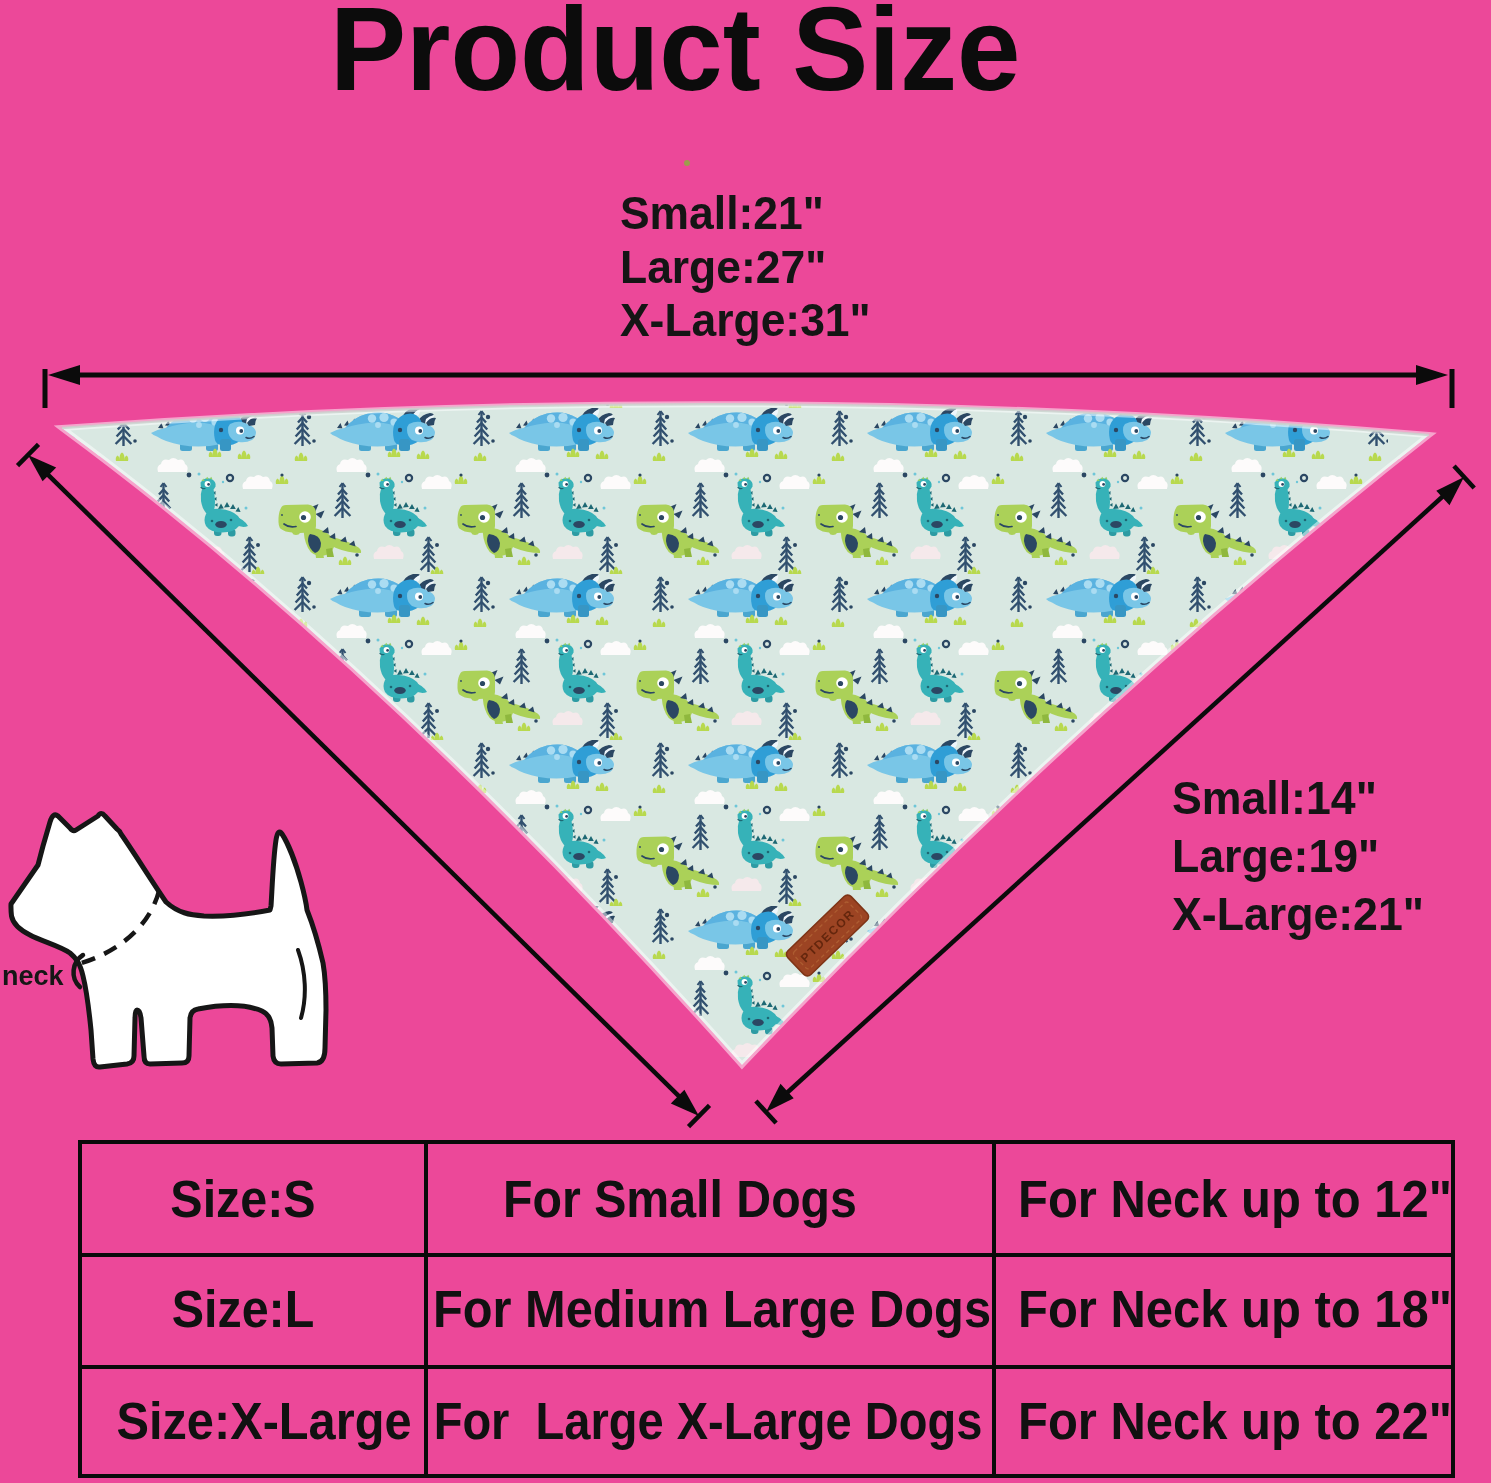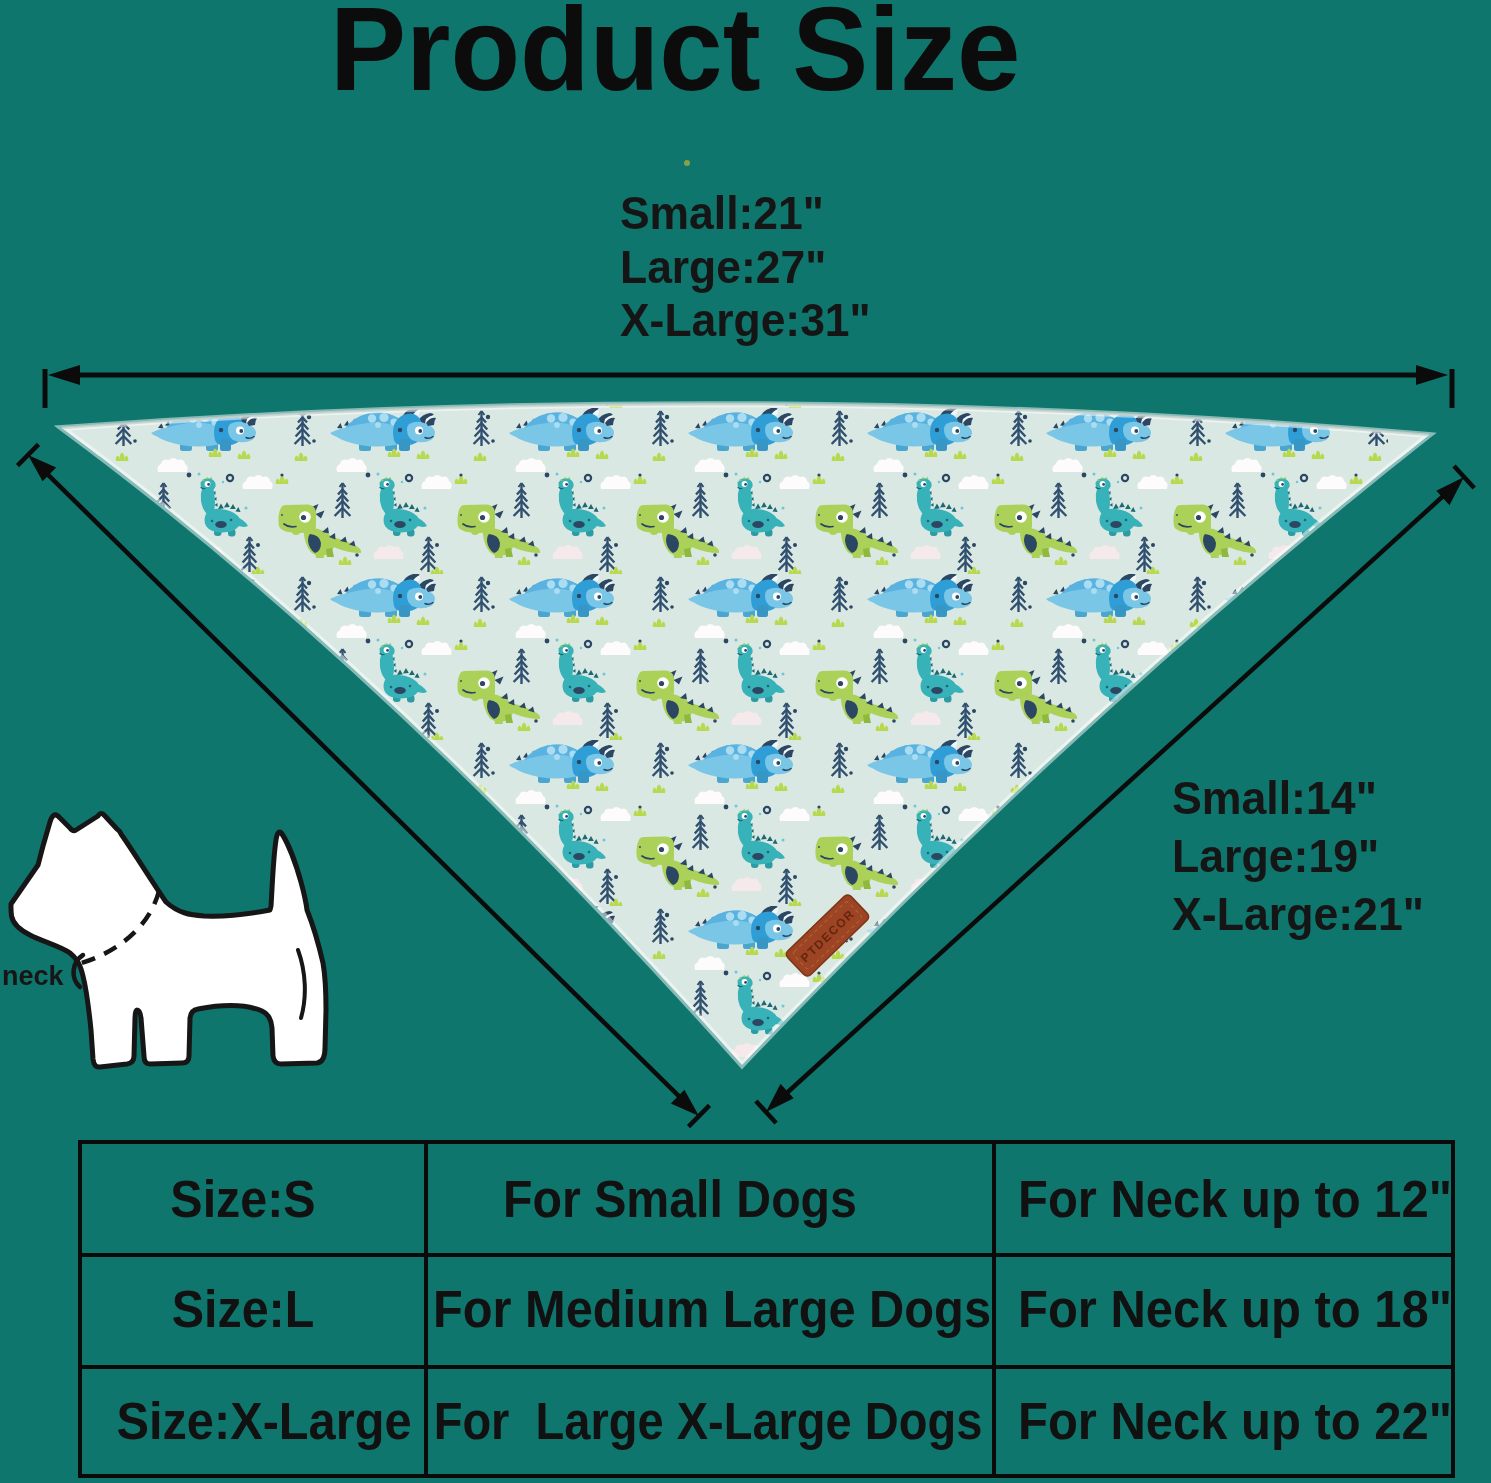--- a/index.html
+++ b/index.html
@@ -1,16 +1,16 @@
 <!DOCTYPE html>
 <html><head>
 <meta charset="utf-8">
 <style>
   html,body{margin:0;padding:0;background:#ffffff;}
-  .page{position:relative;width:1491px;height:1483px;background:#0f766e;overflow:hidden;
+  .page{position:relative;width:1491px;height:1483px;background:#ec4899;overflow:hidden;
         font-family:"Liberation Sans", sans-serif;color:#111;}
   .title{position:absolute;left:330px;top:-22px;font-size:119px;font-weight:bold;color:#0c0c0c;
          white-space:nowrap;transform:scaleX(0.958);transform-origin:0 0;line-height:1.2;}
   .topsizes{position:absolute;left:620px;top:186px;font-size:47px;font-weight:bold;color:#151515;
             line-height:53.5px;white-space:nowrap;transform:scaleX(0.945);transform-origin:0 0;}
   .rightsizes{position:absolute;left:1172px;top:769px;font-size:47px;font-weight:bold;color:#151515;
             line-height:58px;white-space:nowrap;transform:scaleX(0.95);transform-origin:0 0;}
   .tbl{position:absolute;background:#0a0a0a;}
   .cell{position:absolute;font-size:51px;font-weight:bold;color:#111;white-space:nowrap;
         transform:translate(-50%,-50%) scaleX(var(--sx,0.93));}

